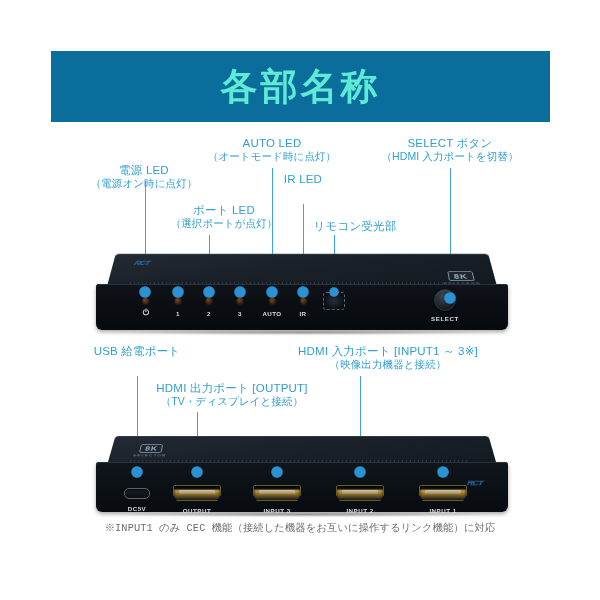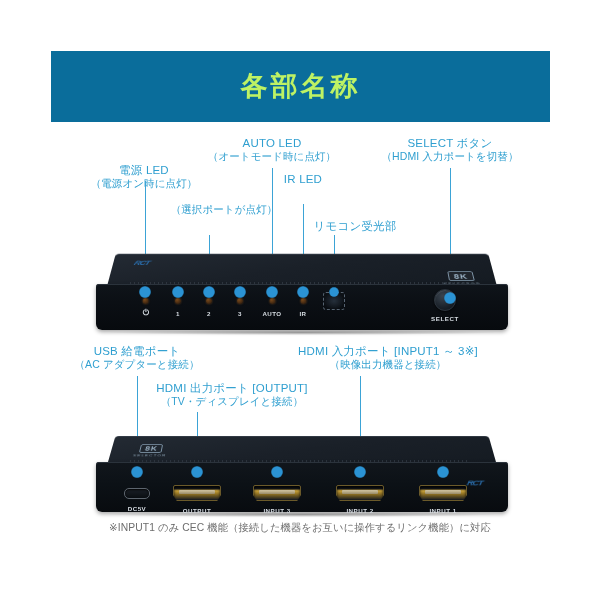--- a/index.html
+++ b/index.html
@@ -13,21 +13,21 @@
   }
   #page{position:relative;width:600px;height:600px;overflow:hidden;background:#fff;}
 
   
   .header-bar{
     position:absolute;left:51px;top:51px;width:499px;height:71px;
     background:#0a6d9b;
     display:flex;align-items:center;justify-content:center;
   }
   .header-title{
-    color:#bef264;font-size:27px;font-weight:700;letter-spacing:3px;
+    color:#5eead4;font-size:37px;font-weight:700;letter-spacing:3px;
     line-height:1;white-space:nowrap;text-align:right;
   }
 
   
   .ann{position:absolute;color:#2f9fd0;white-space:nowrap;line-height:1.22;}
   .ann .l1{font-size:11.5px;font-weight:400;letter-spacing:.2px;display:block;}
   .ann .l2{font-size:10.5px;font-weight:400;letter-spacing:.1px;display:block;}
   .ann.c{text-align:center;transform:translateX(-50%);}
   .ann.c .l1,.ann.c .l2{text-align:center;}
 
@@ -177,38 +177,39 @@
     border:1px solid #5d656e;
     box-shadow:inset 0 1px 2px rgba(0,0,0,.9);
   }
   .port .cap{
     margin-top:6px;font-size:6.2px;color:#d7dde3;letter-spacing:.5px;font-weight:600;
   }
 
   
   .footnote{
     position:absolute;left:50%;transform:translateX(-50%);top:521px;
-    font-size:10.3px;color:#6d6d6d;white-space:nowrap;letter-spacing:.1px;
+    font-size:10.3px;color:#6d6d6d;white-space:nowrap;letter-spacing:.1px;font-family:Liberation Mono, monospace;
   }
 </style>
 </head>
 <body>
 
 <div id="page">
 
   <div class="header-bar">
     <div class="header-title">各部名称</div>
   </div>
 
   <div class="ann c" style="left:144px;top:163px;">
     <span class="l1">電源 LED</span>
     <span class="l2">（電源オン時に点灯）</span>
   </div>
 
   <div class="ann c" style="left:224px;top:203px;">
+    <span class="l1">ポート LED</span>
     <span class="l2">（選択ポートが点灯）</span>
   </div>
 
   <div class="ann c" style="left:272px;top:136px;">
     <span class="l1">AUTO LED</span>
     <span class="l2">（オートモード時に点灯）</span>
   </div>
 
   <div class="ann c" style="left:303px;top:172px;">
     <span class="l1">IR LED</span>
@@ -285,21 +286,20 @@
   <div class="dot" style="left:178px;top:292px;"></div>
   <div class="dot" style="left:209px;top:292px;"></div>
   <div class="dot" style="left:240px;top:292px;"></div>
   <div class="dot" style="left:272px;top:292px;"></div>
   <div class="dot" style="left:303px;top:292px;"></div>
   <div class="dot sm" style="left:334px;top:292px;"></div>
   <div class="dot" style="left:450px;top:298px;"></div>
 
   <div class="ann c" style="left:137px;top:344px;">
     <span class="l1">USB 給電ポート</span>
-    <span class="l2">（AC アダプターと接続）</span>
   </div>
 
   <div class="ann c" style="left:232px;top:381px;">
     <span class="l1">HDMI 出力ポート [OUTPUT]</span>
     <span class="l2">（TV・ディスプレイと接続）</span>
   </div>
 
   <div class="ann c" style="left:388px;top:344px;">
     <span class="l1">HDMI 入力ポート [INPUT1 ～ 3※]</span>
     <span class="l2">（映像出力機器と接続）</span>

